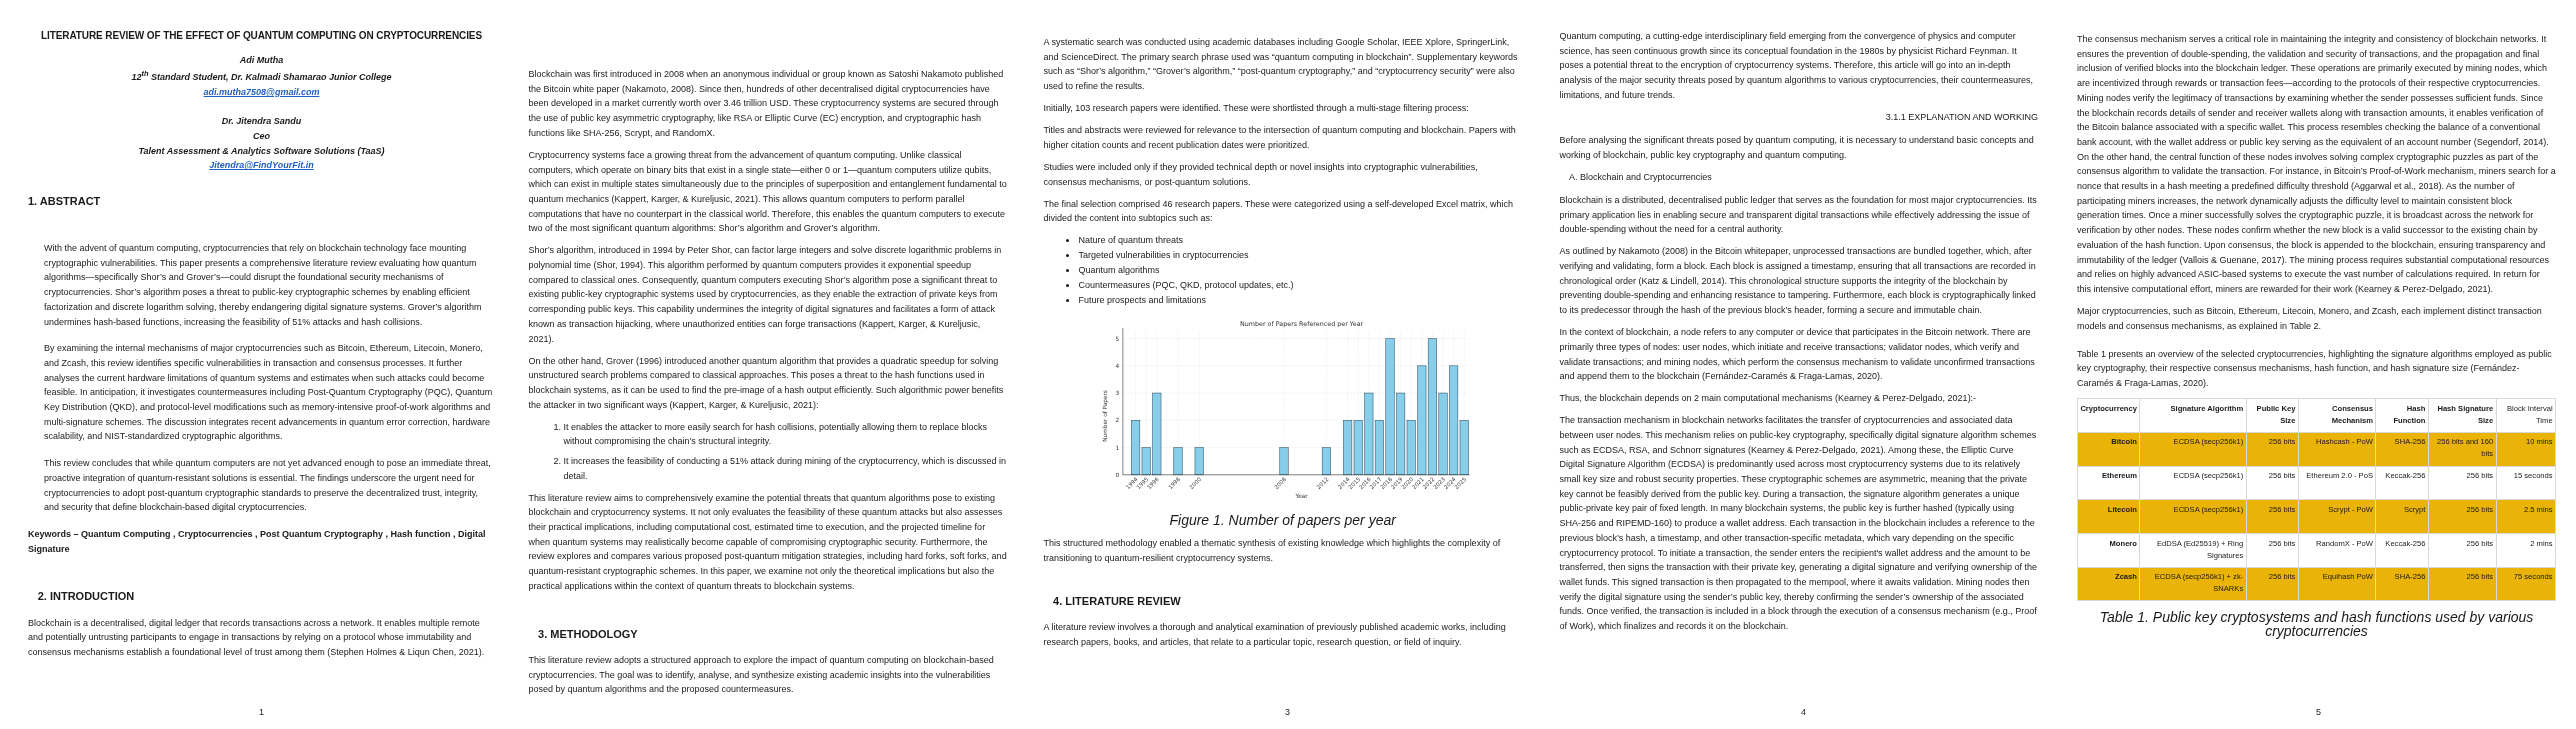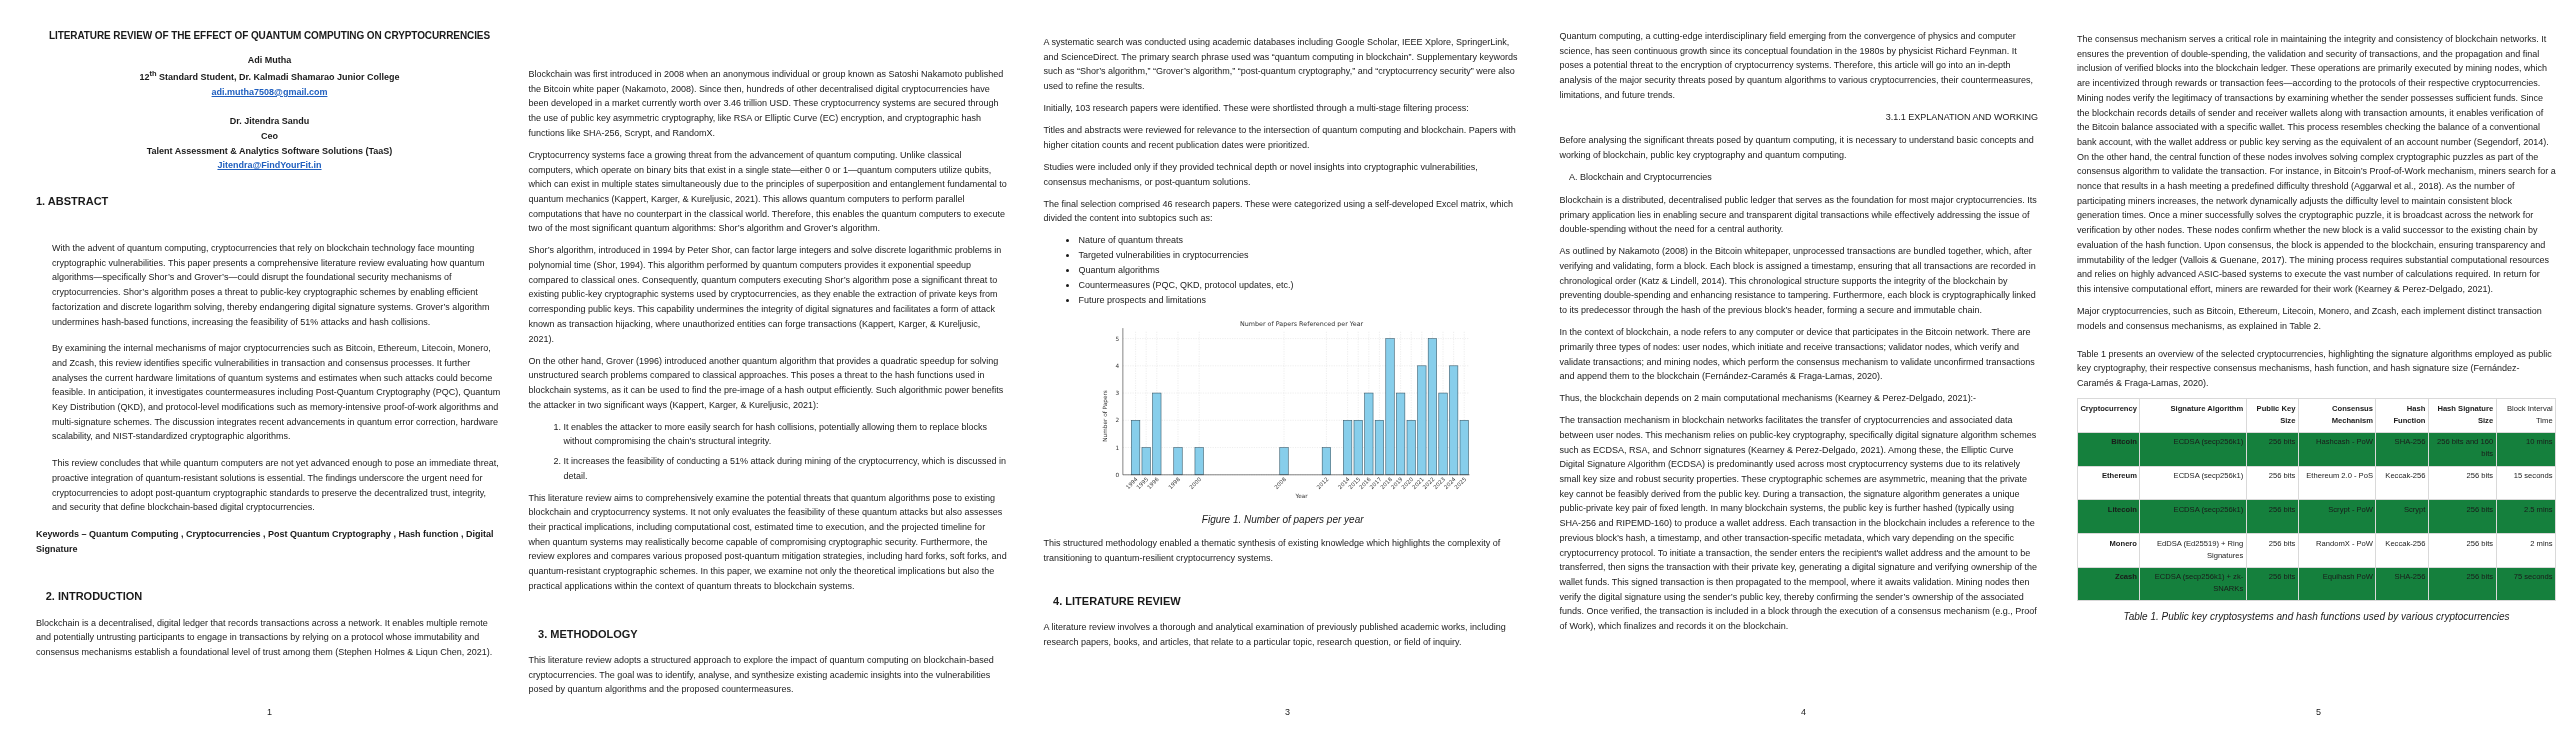--- a/index.html
+++ b/index.html
@@ -1,50 +1,50 @@
 <!DOCTYPE html>
 <html style="font-size:9.7px"><head>
 <meta charset="utf-8">
 <style>
   html, body { margin: 0; padding: 0; background: #ffffff; }
   body { width: 2576px; height: 729px; overflow: hidden; position: relative;
          font-family: "Liberation Sans", sans-serif; color: #1a1a1a; }
   .page { position: absolute; top: 0; width: 515px; height: 729px; box-sizing: border-box; }
-  .p1 { left: 12px; padding: 27px 24px 0 24px; }
+  .p1 { left: 4px; padding: 27px 24px 0 24px; }
   .p2 { left: 515px; padding: 35px 23px 0 13.4px; margin-top: 32px; }
   .p3 { left: 1030px; padding: 35px 23px 0 13.4px; }
   .p4 { left: 1546px; padding: 29px 23px 0 13.4px; }
   .p5 { left: 2061px; padding: 32px 20px 0 16px; }
   p, li { font-size: 9px; line-height: 14.7px; margin: 0 0 7.3px 0; }
   .p1 .title { text-align: center; font-weight: bold; font-size: 10px; line-height: 17px; margin: 0 0 8.5px 0; letter-spacing: -0.1px; }
   .center { text-align: center; margin: 0; font-size: 9px; line-height: 14.7px; }
-  .bold { font-weight: bold; }
+  .bold { font-weight: bold; font-style: italic; }
   a.mail { color: #1f5fbf; text-decoration: underline; }
   .spacer { height: 14.6px; }
   h2 { font-size: 11px; font-weight: bold; margin: 20.7px 0 17px 17px; }
   .indent { padding-left: 17px; }
   .kw { font-weight: bold; font-size: 9px; line-height: 14.7px; margin: 12px 0 0 0; }
   ol, ul { margin: 0 0 7.3px 0; padding-left: 35px; }
   ol li, ul li { margin: 0 0 4.9px 0; }
   ul.tight li { margin: 0; line-height: 15px; }
   ol.tight li { margin: 0; }
   .pagenum { position: absolute; left: 0; right: 0; bottom: 12px; text-align: center; font-size: 9px; }
   .sub { font-size: 9px; margin: 3.6px 0 8.5px 0; text-align: right; }
   .subA { font-size: 9px; margin: 3.6px 0 8.5px 9.7px; }
-  .caption { text-align: center; font-style: italic; font-size: 10px; margin: 3.6px 0 8.5px 0; }
+  .caption { text-align: center; font-style: italic; font-size: 14px; margin: 3.6px 0 8.5px 0; }
   
   .chart-wrap { margin: 3.6px 0 0 55px; width: 377px; height: 194px; }
   .chart-wrap svg text { font-family: "DejaVu Sans", sans-serif; fill: #333; }
   
   table.crypto { border-collapse: collapse; width: 100%; font-size: 7.6px; margin-top: 4.9px; }
   table.crypto th, table.crypto td { border: 0.6px solid #d9d9d9; text-align: right; vertical-align: top; padding: 3.6px 2.4px; line-height: 12px; }
   table.crypto th { font-weight: bold; height: 25.5px; }
   table.crypto th.lastcol { font-weight: normal; }
   table.crypto td.name { font-weight: bold; }
-  table.crypto tr.shade td { background: #15803d; }
+  table.crypto tr.shade td { background: #eab308; }
   table.crypto td { height: 25.5px; }
 </style>
 </head>
 <body>
 
 <div class="page p1">
   <div class="title">
     <div>LITERATURE REVIEW OF THE EFFECT OF QUANTUM COMPUTING ON CRYPTOCURRENCIES</div>
   </div>
   <p class="center bold">Adi Mutha</p>

